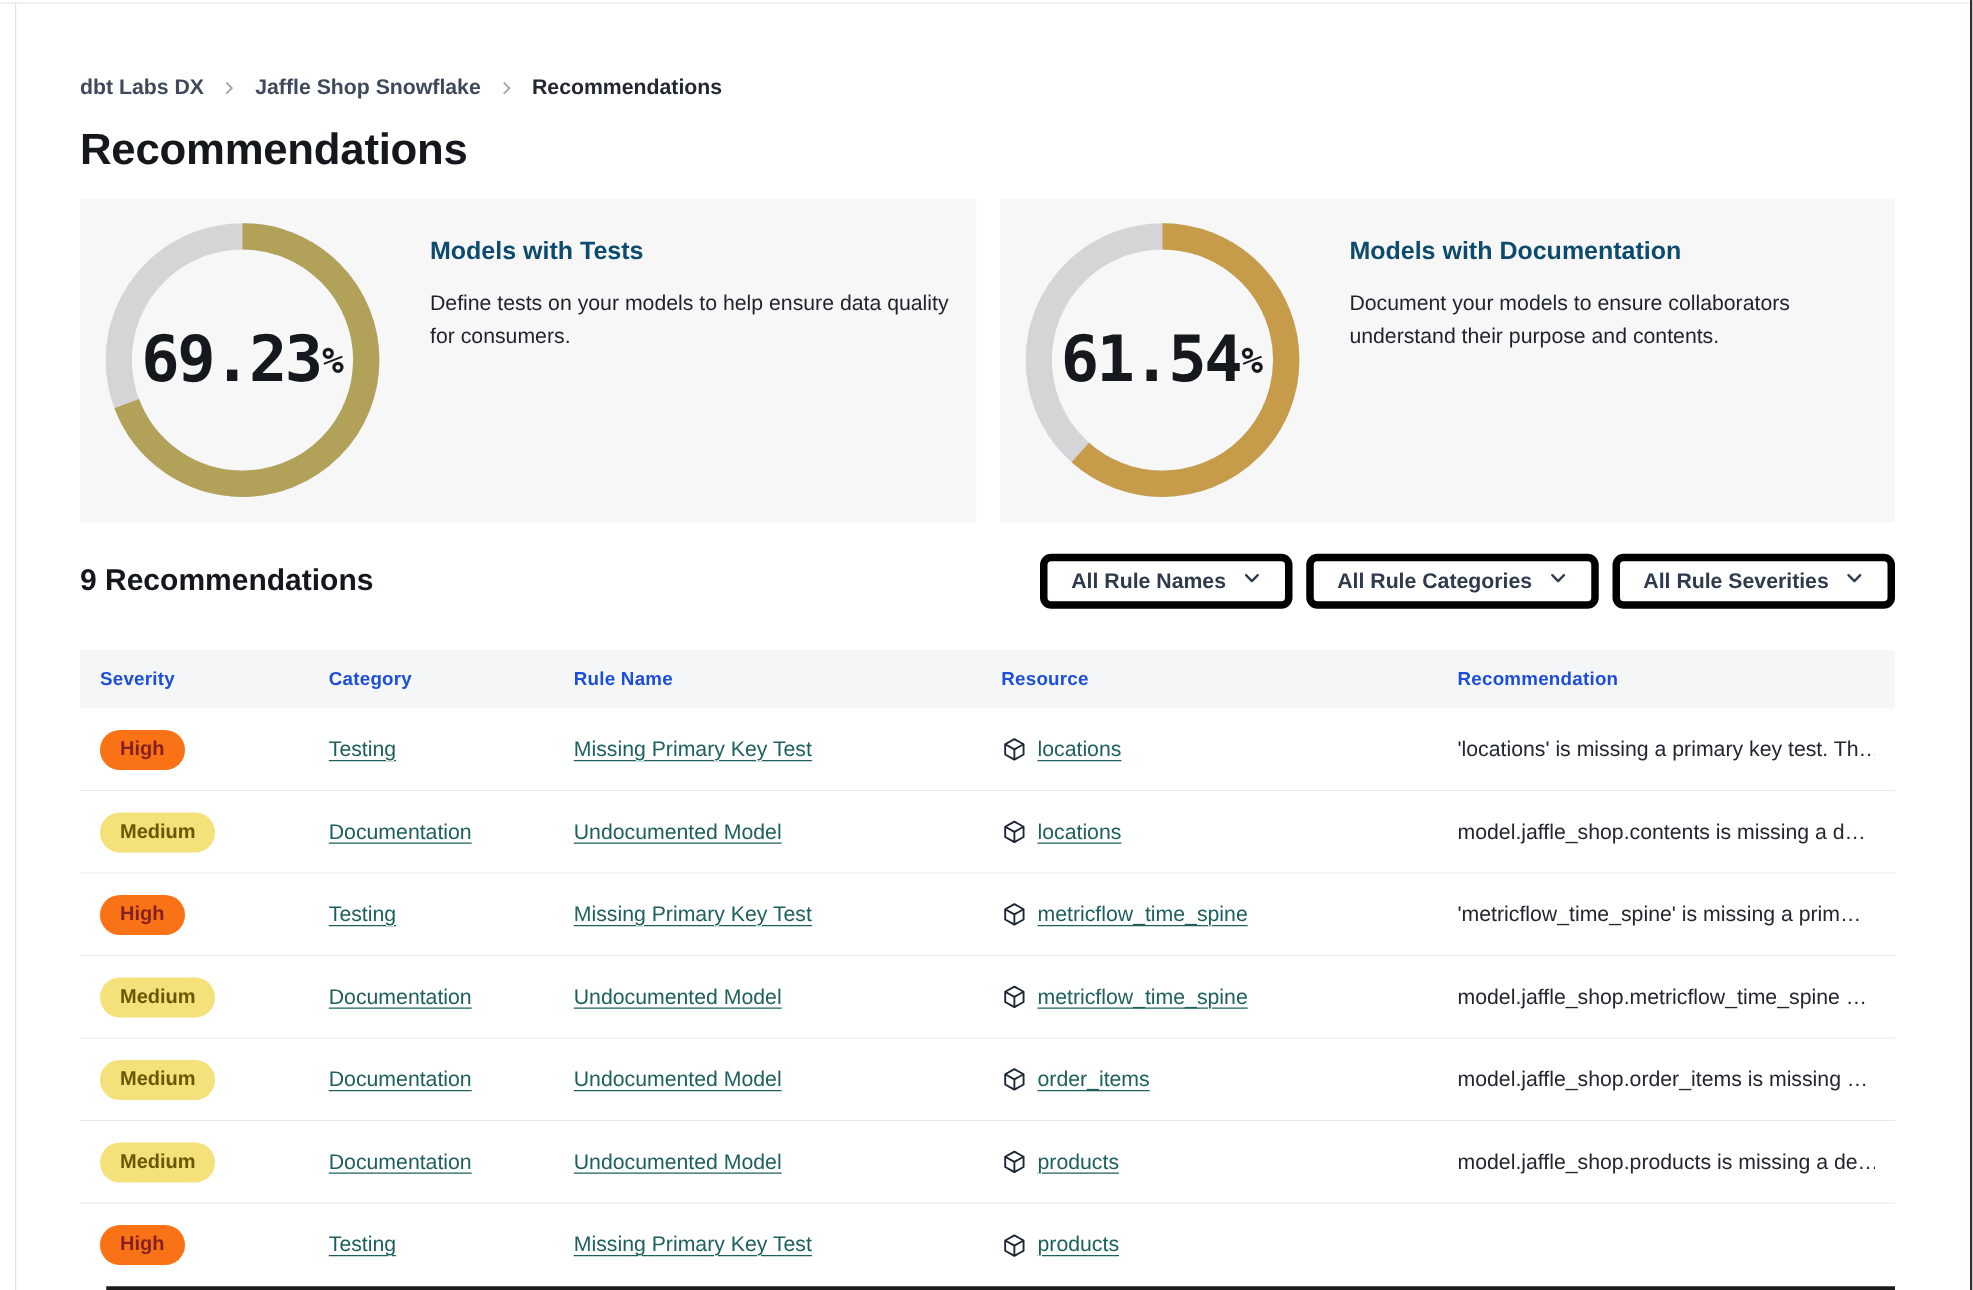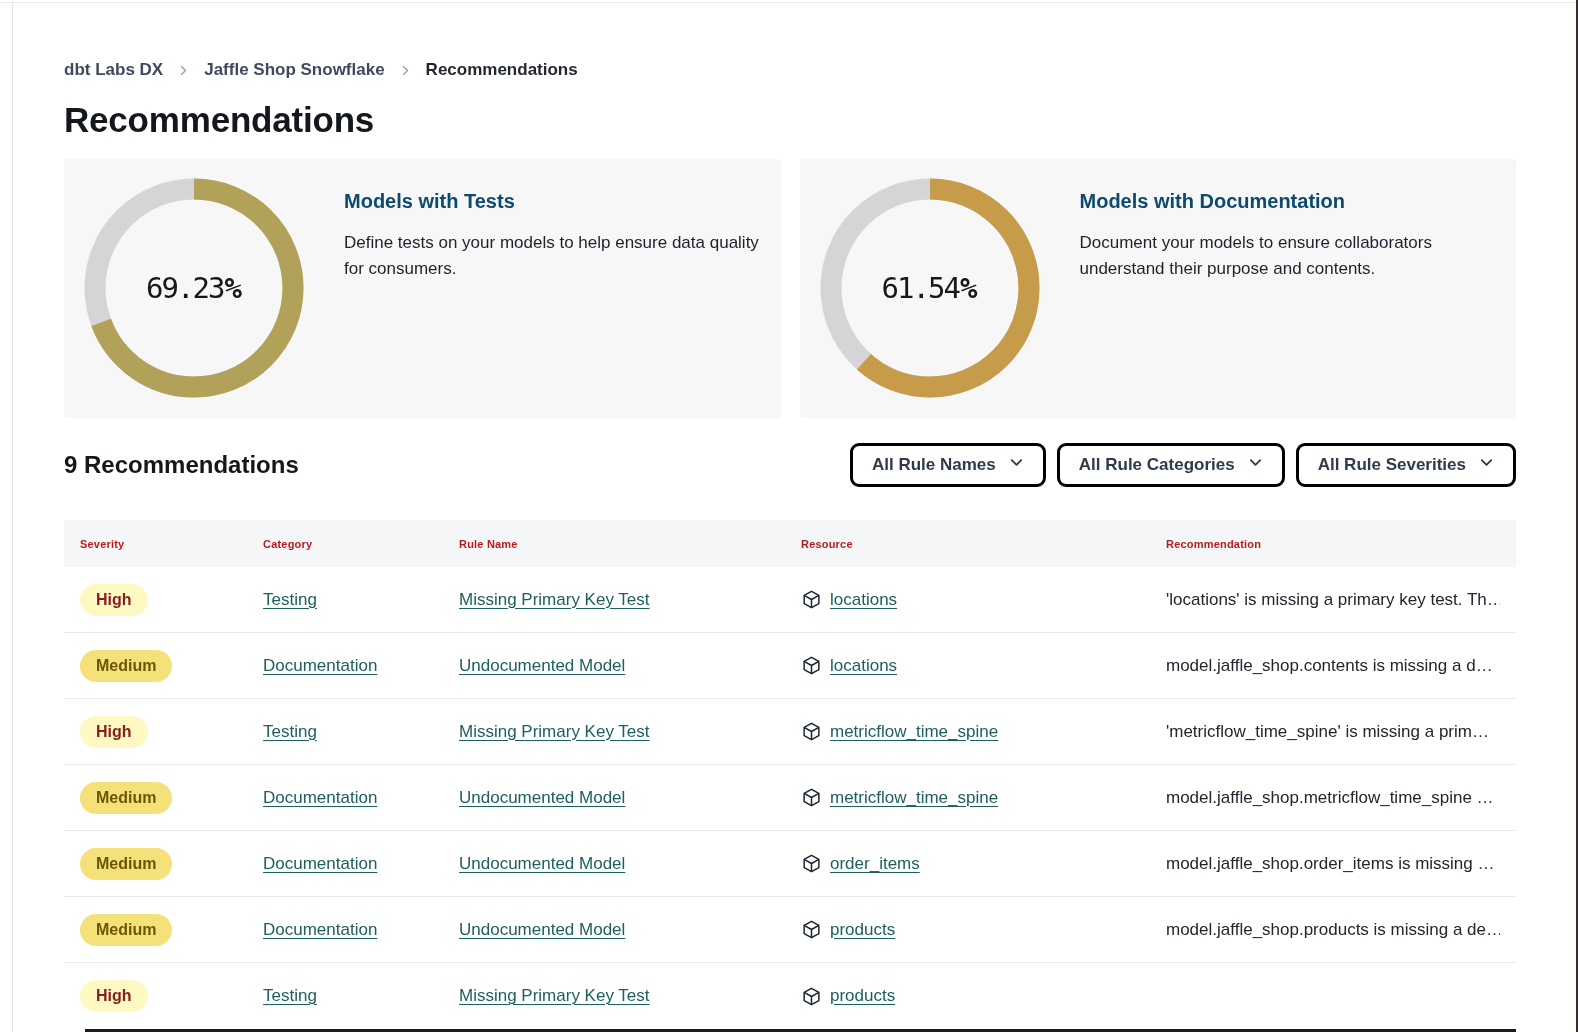--- a/index.html
+++ b/index.html
@@ -25,50 +25,50 @@
   .crumb-sep { display: inline-flex; align-items: center; }
 
   h1.page-title { margin-top: 20px; font-size: 35px; font-weight: 700; color: #14171c; letter-spacing: -0.2px; }
 
   
   .cards { margin-top: 19px; display: flex; gap: 19px; }
   .card { flex: 1; height: 259px; background: #f7f7f8; border-radius: 3px; padding: 19px 20px; display: flex; gap: 40px; }
   .donut-wrap { position: relative; width: 220px; height: 220px; flex: 0 0 220px; }
   .donut-wrap svg { display: block; }
   .donut-label { position: absolute; inset: 0; display: flex; align-items: center; justify-content: center; font-family: "DejaVu Sans Mono", monospace; color: #15181d; }
-  .pct-num { font-size: 29px; font-weight: 400; letter-spacing: -2px; }
+  .pct-num { font-size: 51px; font-weight: 700; letter-spacing: -2px; }
   .pct-sign { font-size: 29px; font-weight: 700; margin-left: 1px; }
   .card-text { padding-top: 12px; }
   .card-title { font-size: 20px; font-weight: 700; color: #0c4a6e; margin-bottom: 17px; }
   .card-desc { font-size: 17px; line-height: 1.55; color: #1d222b; max-width: 452px; }
 
   
   .list-header { margin-top: 25px; display: flex; justify-content: space-between; align-items: center; }
   .list-title { font-size: 24px; font-weight: 700; color: #14171c; }
   .filters { display: flex; gap: 11px; }
   .filter-btn {
-    height: 44px; padding: 0 19px; background: #ffffff; border: 3px solid #000000; border-radius: 9px;
+    height: 44px; padding: 0 19px; background: #ffffff; border: 6px solid #000000; border-radius: 9px;
     display: inline-flex; align-items: center; gap: 13px; font-family: "Liberation Sans", sans-serif;
     font-size: 17px; font-weight: 600; color: #2f3a4c; cursor: pointer;
   }
 
   
   .table { margin-top: 33px; }
   .t-head, .t-row {
     display: grid;
     grid-template-columns: 183px 196px 342px 365px 1fr;
     align-items: center;
     padding: 0 16px;
   }
-  .t-head { height: 47px; background: #f5f6f8; font-size: 11px; font-weight: 600; color: #b91c1c; letter-spacing: 0.2px; }
+  .t-head { height: 47px; background: #f5f6f8; font-size: 15px; font-weight: 600; color: #1d4ed8; letter-spacing: 0.2px; }
   .t-row { height: 66px; border-bottom: 1px solid #e7e9ec; background: #ffffff; }
   .t-row:last-child { border-bottom: none; }
 
   .badge { display: inline-block; padding: 7px 16px; border-radius: 18px; font-size: 16px; font-weight: 700; }
-  .sev-high { background: #fef9c3; color: #85201f; }
+  .sev-high { background: #f97316; color: #85201f; }
   .sev-medium { background: #f5e17a; color: #6d5600; }
 
   a.cell-link { font-size: 17px; color: #1d605e; text-decoration: underline; text-underline-offset: 3px; text-decoration-thickness: 1px; cursor: pointer; }
   .resource-cell { display: flex; align-items: center; gap: 8px; min-width: 0; }
   .cube-icon { flex: 0 0 auto; display: inline-flex; }
   .rec-text { font-size: 17px; color: #22262e; white-space: nowrap; overflow: hidden; }
 </style>
 </head>
 <body>
 

